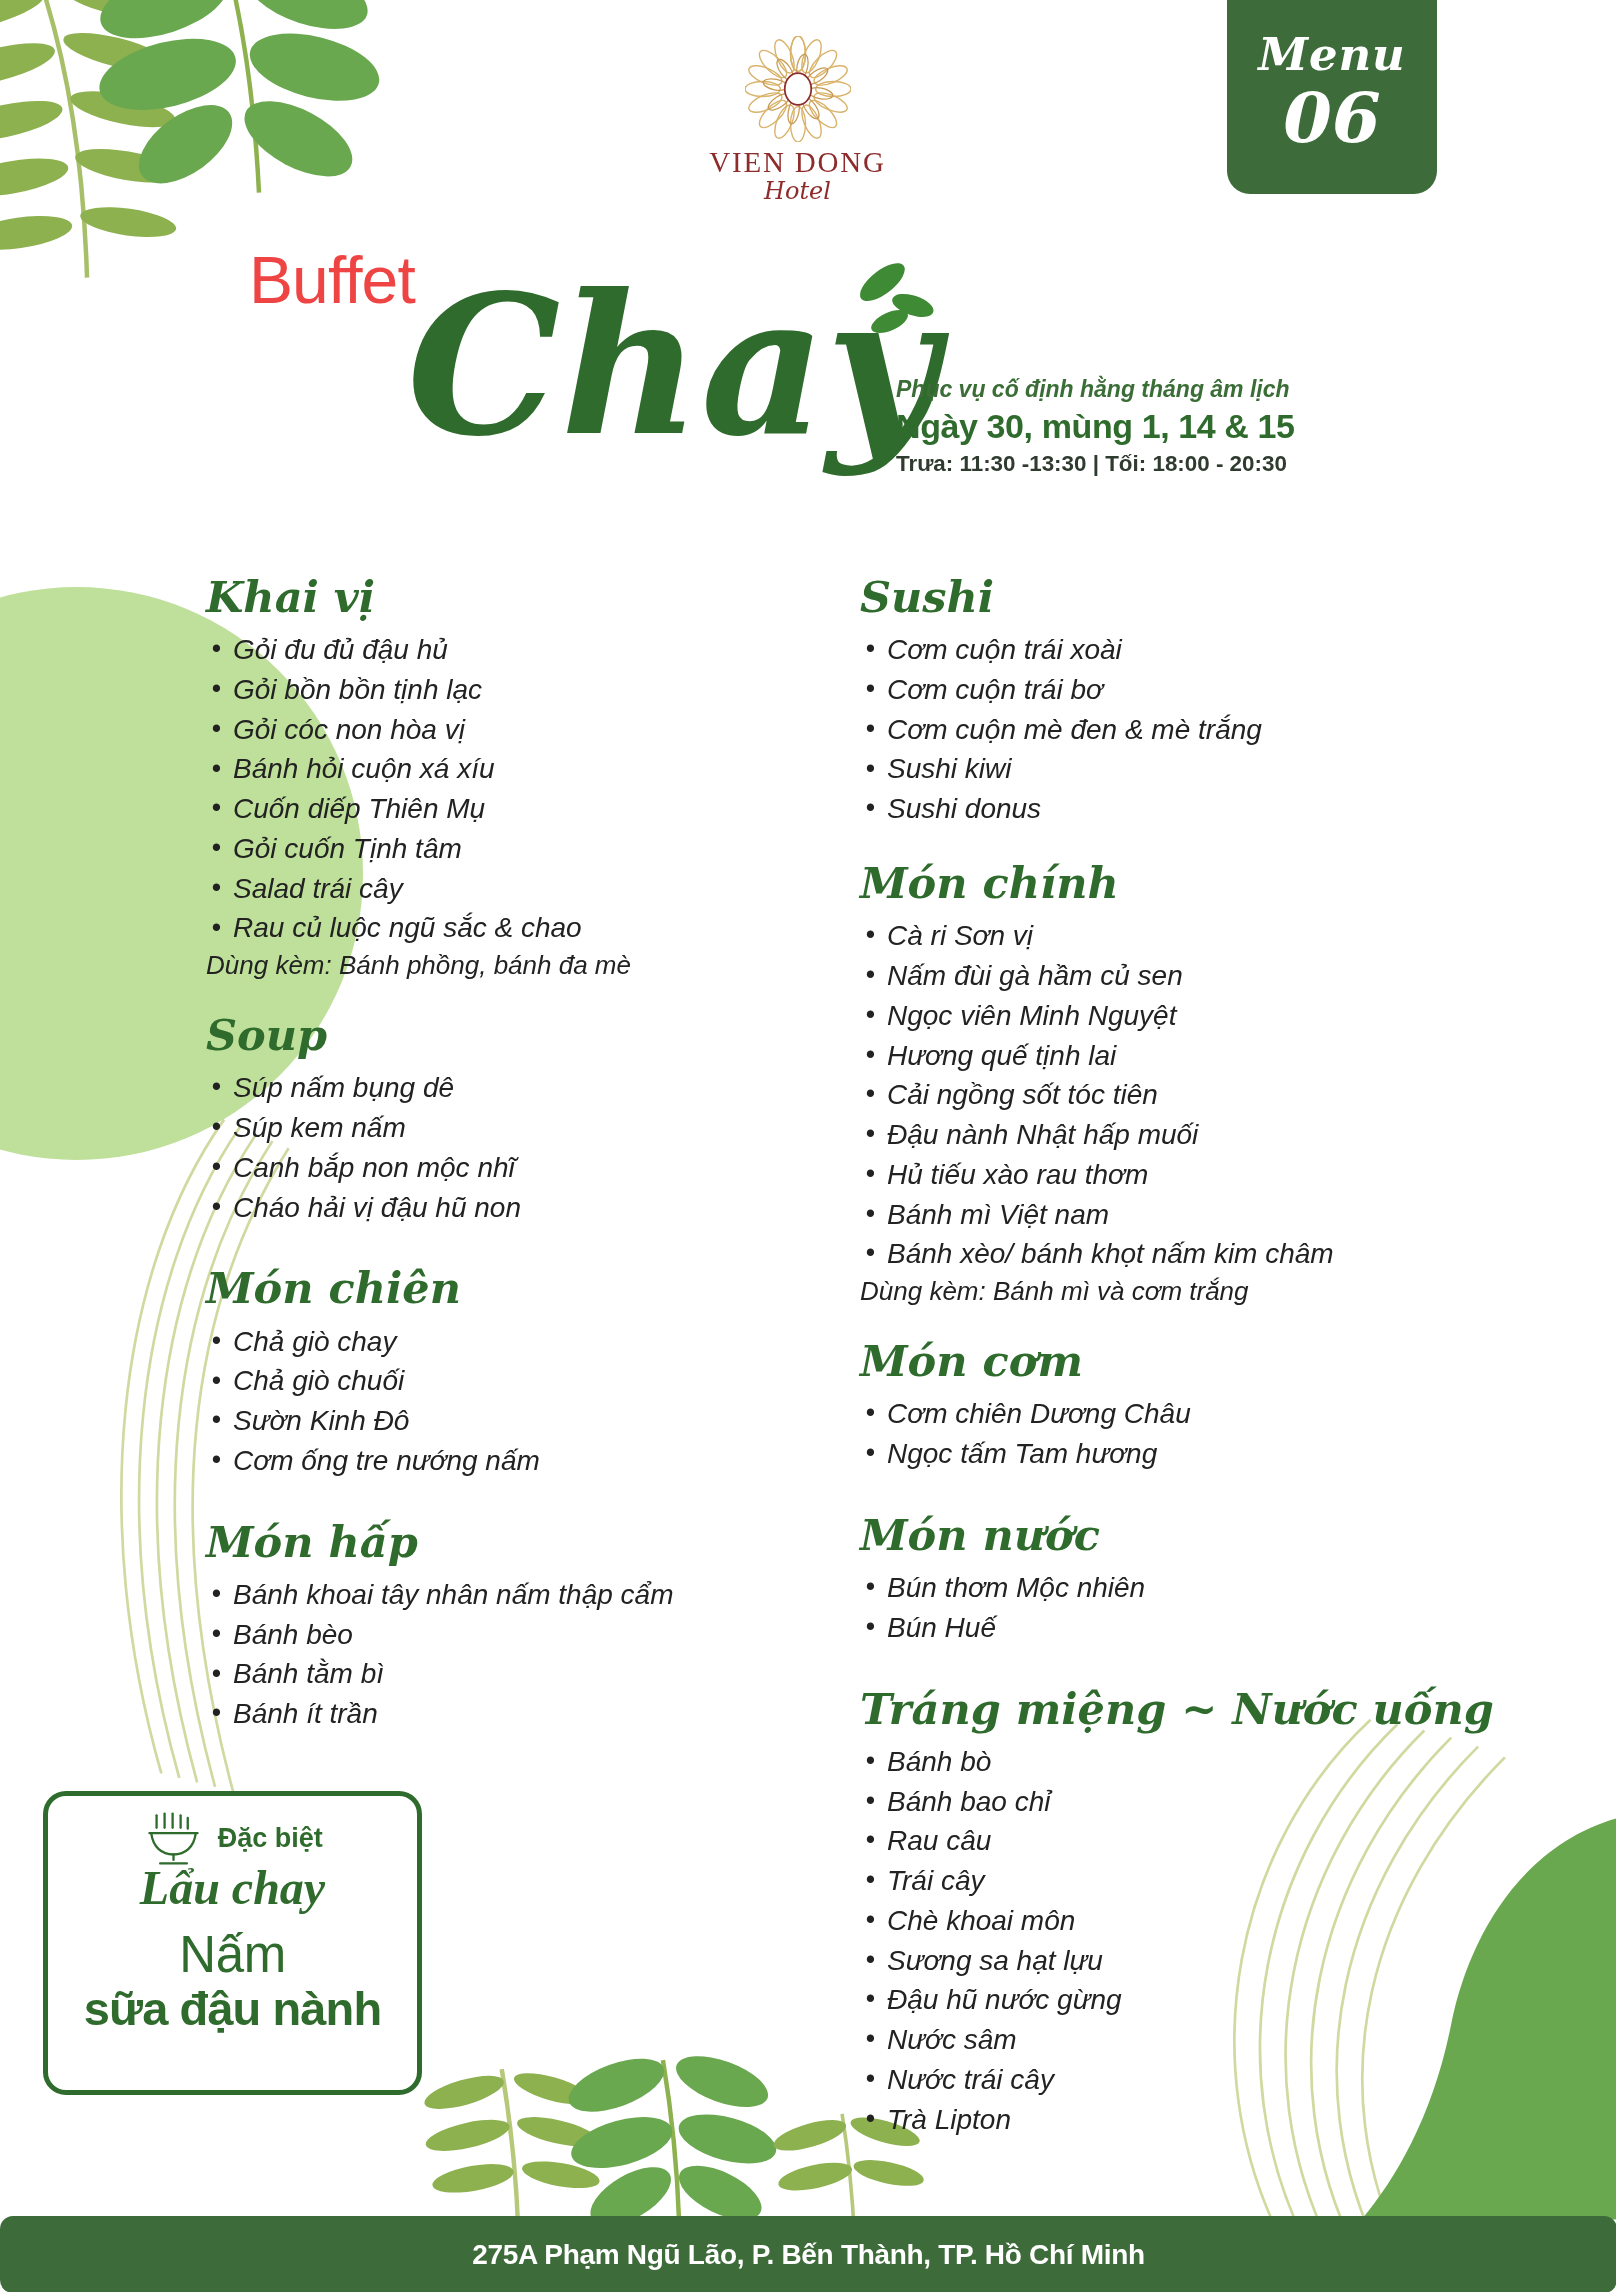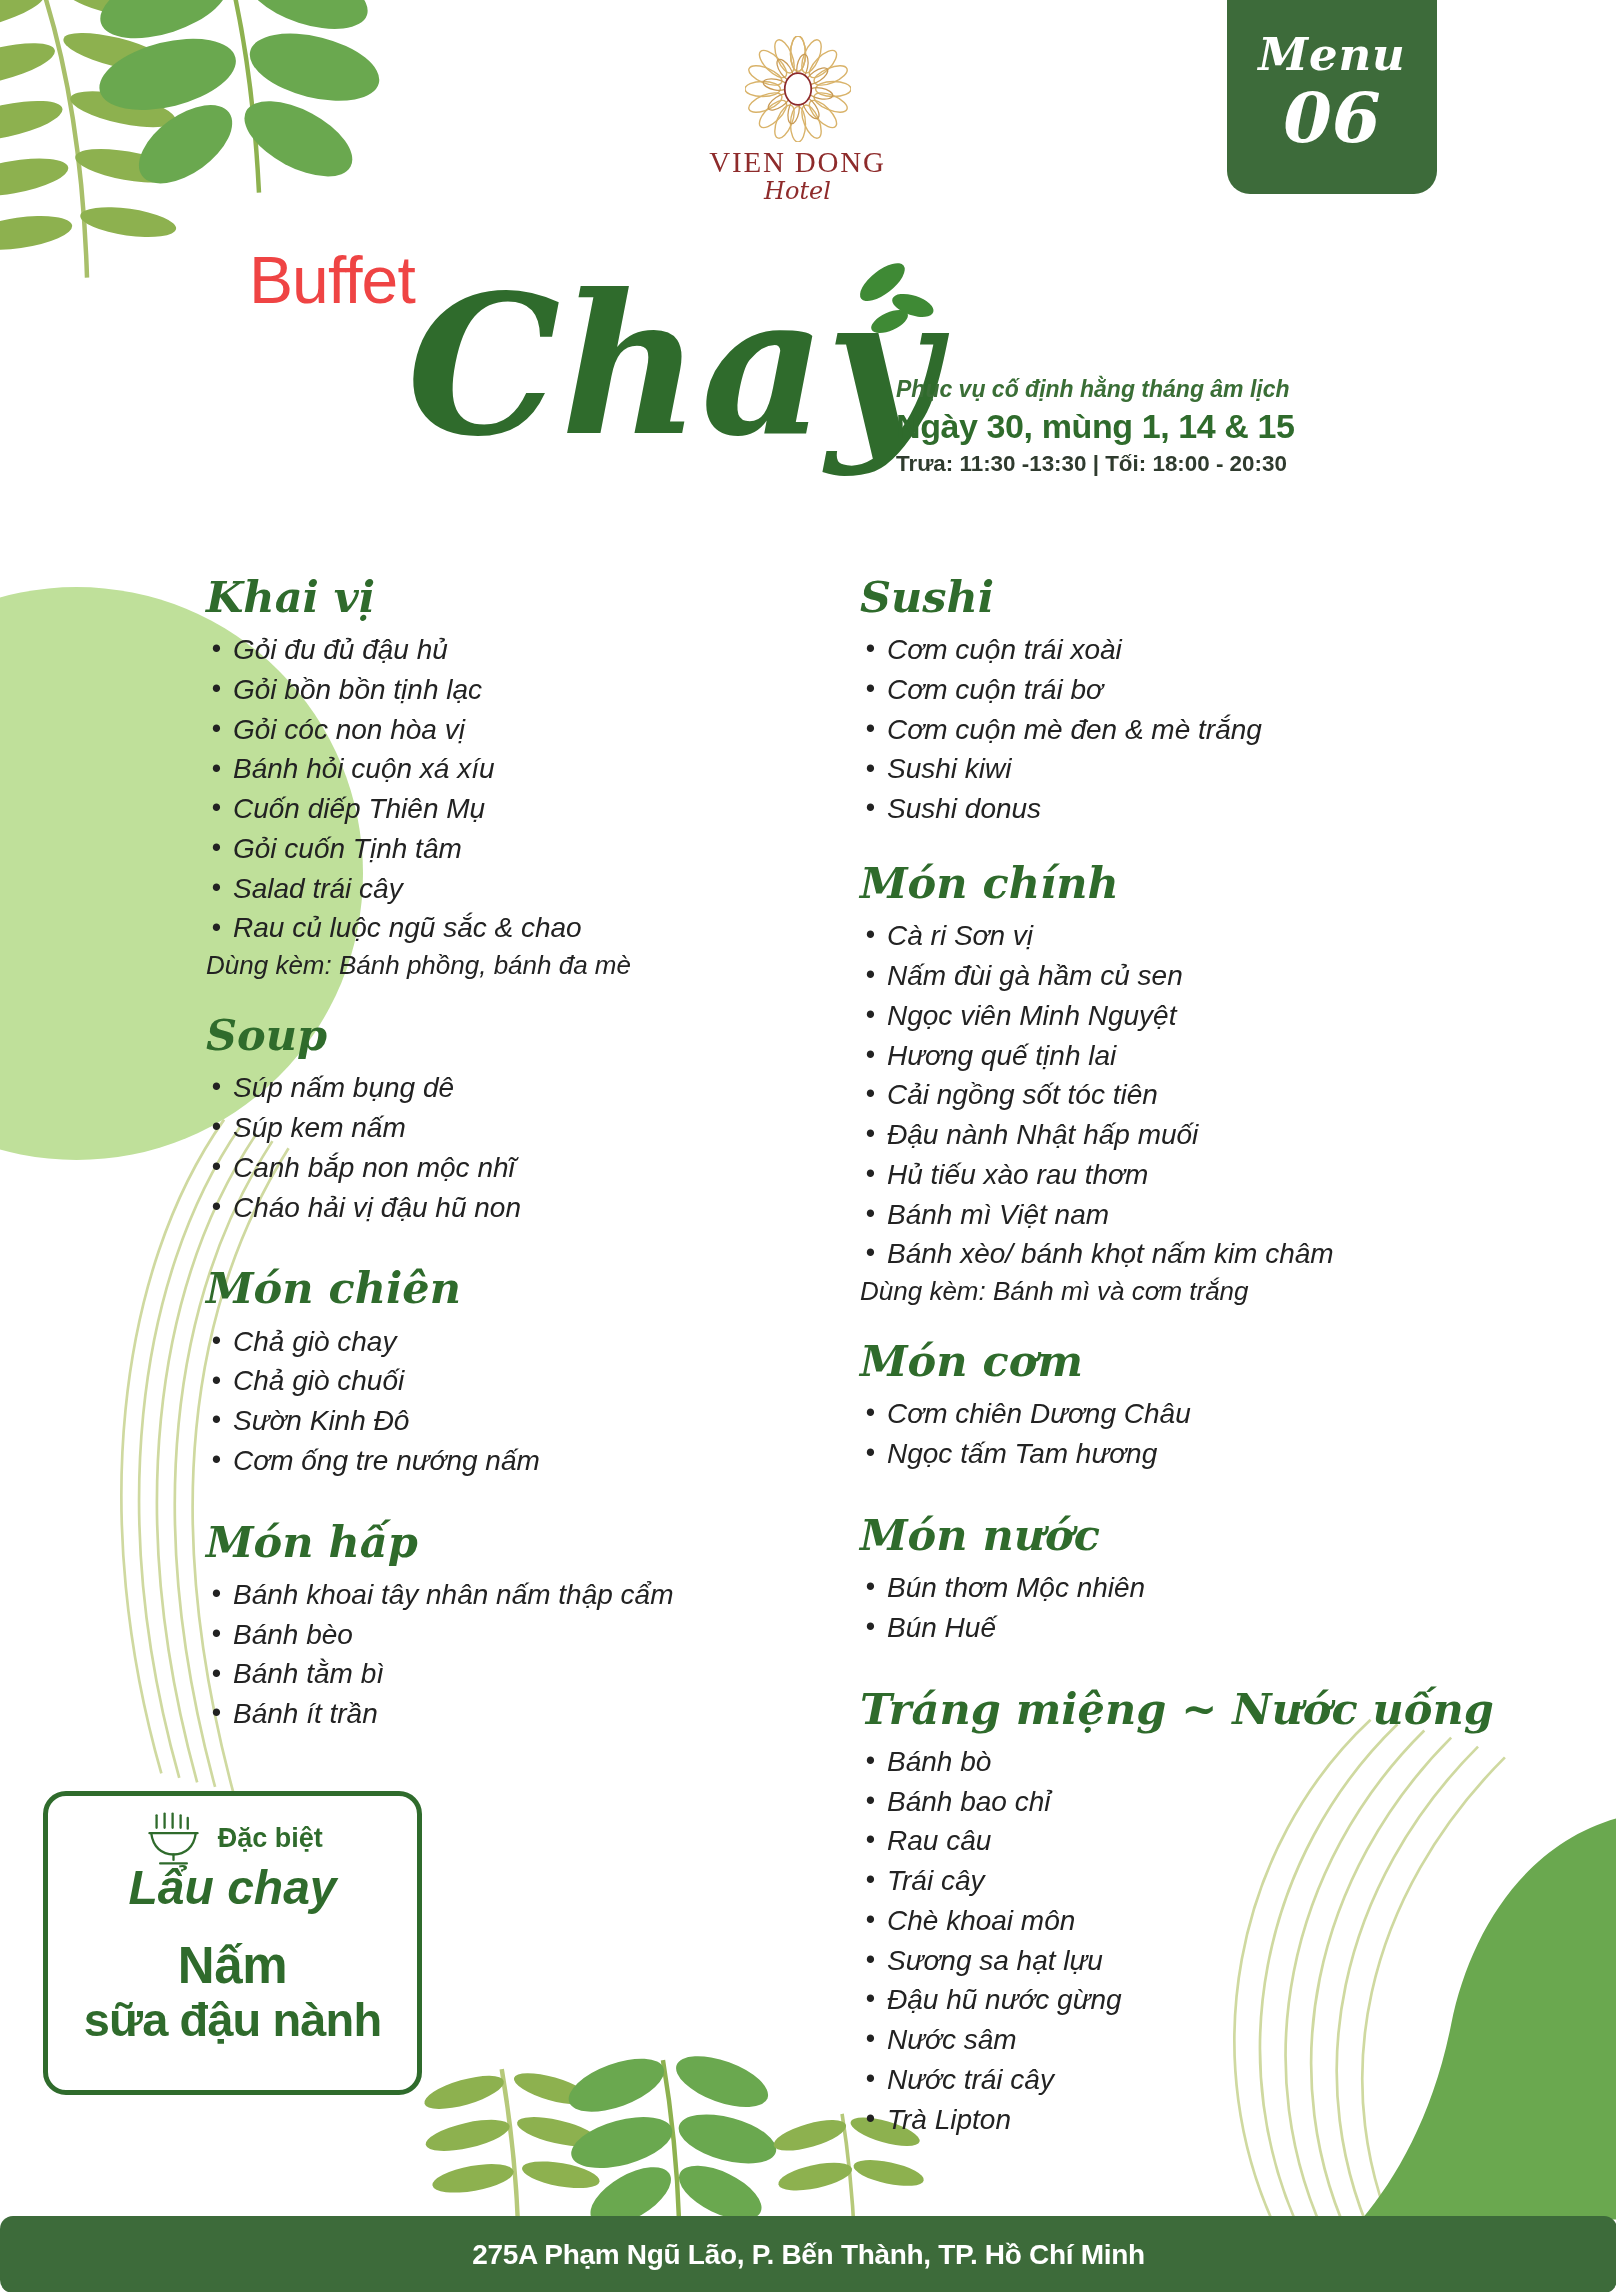--- a/index.html
+++ b/index.html
@@ -103,24 +103,24 @@
   .special{
     position:absolute; left:43px; top:1791px;
     width:379px; height:304px;
     border:5.4px solid #2f6b2c; border-radius:23px;
     background:#fff; text-align:center;
     padding-top:14.3px;
   }
   .sp-row{ display:flex; align-items:center; justify-content:center; gap:12.5px; }
   .sp-dacbiet{ font-size:27px; font-weight:bold; color:#2f6b2c; }
   .sp-lau{
-    font-family:Liberation Sans, sans-serif; font-style:italic; font-weight:bold;
+    font-family:Liberation Serif, serif; font-style:italic; font-weight:bold;
     font-size:48px; color:#2f6b2c; margin-top:-7.2px;
   }
-  .sp-nam{ font-size:51px; font-weight:bold; color:#2f6b2c; margin-top:21px; letter-spacing:-0.4px; }
+  .sp-nam{ font-size:51px; font-weight:normal; color:#2f6b2c; margin-top:10px; letter-spacing:-0.4px; }
   .sp-sua{ font-size:47px; font-weight:bold; color:#2f6b2c; margin-top:-3.6px; letter-spacing:-0.9px; }
 
   
   .footer{
     position:absolute; left:0; bottom:0;
     width:1617px; height:77px;
     background:#3d6b3a; color:#fff;
     display:flex; align-items:center; justify-content:center;border-radius:13px;
   }
   .footer span{ font-size:28px; font-weight:bold; letter-spacing:-0.3px; }

